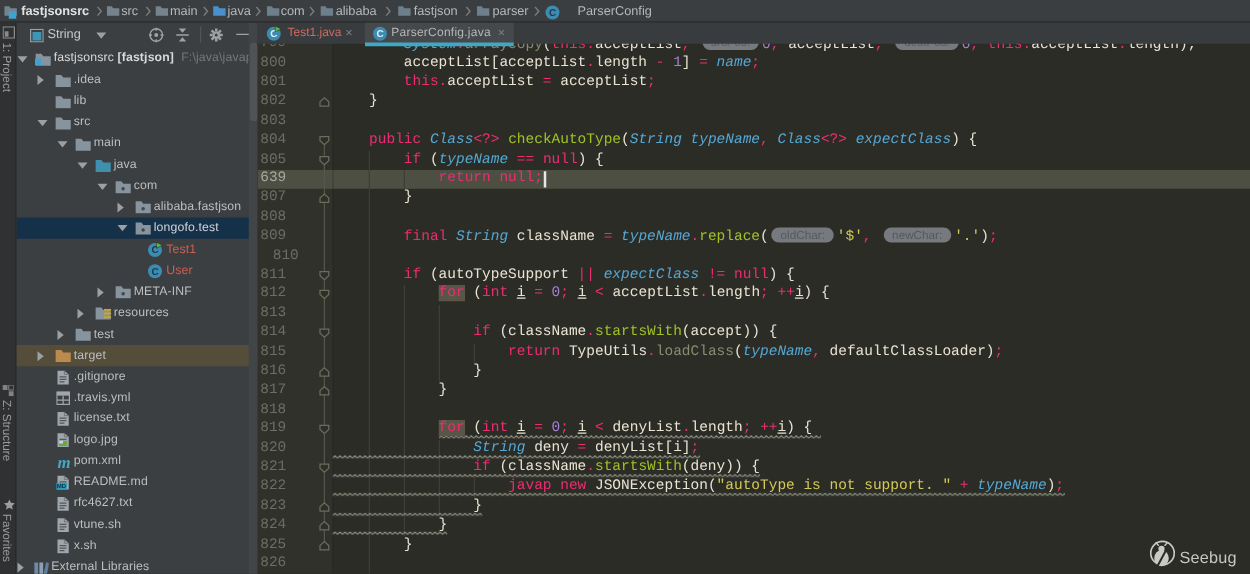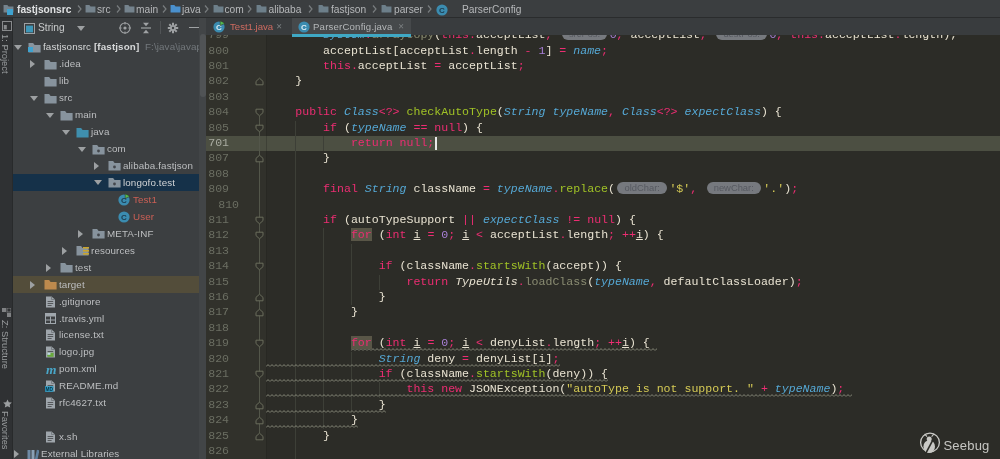--- a/index.html
+++ b/index.html
@@ -20,21 +20,21 @@
 #editor{position:absolute;left:206px;top:19px;width:794px;height:440px;background:#2c2c27;overflow:hidden;z-index:1;}
 .row{position:absolute;left:0;width:794px;height:15.45px;line-height:15.45px;}
 .num{position:absolute;left:2px;width:21px;text-align:right;color:#6b6e62;font:11.55px "Liberation Mono",monospace;}
 .cd{position:absolute;left:61.5px;top:0;font:11.58px "Liberation Mono",monospace;white-space:pre;color:#e9e3d2;}
 .k{color:#ec2d72;}
 .t{color:#55a8d5;font-style:italic;}
 .m{color:#a0c226;}
 .sm{color:#8a8c72;}
 .n{color:#a87fd6;}
 .y{color:#d5ca55;}
-.cl{color:#e9e3d2;font-style:italic;margin-top:40px;}
+.cl{color:#e9e3d2;margin-top:40px;}
 .u{text-decoration:underline;}
 .fh{background:#595647;}
 .pill{display:inline-block;background:#76797e;color:#565960;border-radius:6px;
   font:9.4px "Liberation Sans",sans-serif;height:11.5px;line-height:11.5px;padding:0 7px;margin:0 2.5px;vertical-align:1px;font-style:normal;}
 .guide{position:absolute;width:1px;background:#3d3f37;}
 .fold{position:absolute;}
 .wv{position:absolute;height:4px;}
 .caret{position:absolute;width:1.4px;background:#e8e8e8;}
 </style></head>
 <body>
@@ -139,21 +139,21 @@
     </div>
     <div class="row" style="top:86.20px;">
       <span class="num" style="color:#6b6e62;">804</span>
       <span class="cd">    <span class="k">public</span> <span class="t">Class</span><span class="k">&lt;?&gt;</span> <span class="m">checkAutoType</span>(<span class="t">String</span> <span class="t">typeName</span><span class="k">,</span> <span class="t">Class</span><span class="k">&lt;?&gt;</span> <span class="t">expectClass</span>) {</span>
     </div>
     <div class="row" style="top:101.60px;">
       <span class="num" style="color:#6b6e62;">805</span>
       <span class="cd">        <span class="k">if</span> (<span class="t">typeName</span> <span class="k">==</span> <span class="k">null</span>) {</span>
     </div>
     <div class="row" style="top:117.00px;">
-      <span class="num" style="color:#a8aba0;">701</span>
+      <span class="num" style="color:#a8aba0;">639</span>
       <span class="cd">            <span class="k">return</span> <span class="k">null</span><span class="k">;</span></span>
     </div>
     <div class="row" style="top:132.40px;">
       <span class="num" style="color:#6b6e62;">807</span>
       <span class="cd">        }</span>
     </div>
     <div class="row" style="top:147.80px;">
       <span class="num" style="color:#6b6e62;">808</span>
       <span class="cd"></span>
     </div>
@@ -203,21 +203,21 @@
     <div class="row" style="top:332.60px;">
       <span class="num" style="color:#6b6e62;">820</span>
       <span class="cd">                <span class="t">String</span> deny <span class="k">=</span> denyList[i]<span class="k">;</span></span>
     </div>
     <div class="row" style="top:348.00px;">
       <span class="num" style="color:#6b6e62;">821</span>
       <span class="cd">                <span class="k">if</span> (className<span class="k">.</span><span class="m">startsWith</span>(deny)) {</span>
     </div>
     <div class="row" style="top:363.40px;">
       <span class="num" style="color:#6b6e62;">822</span>
-      <span class="cd">                    <span class="k">this</span> <span class="k">new</span> JSONException(<span class="y">"autoType is not support. "</span> <span class="k">+</span> <span class="t">typeName</span>)<span class="k">;</span></span>
+      <span class="cd">                    <span class="k">javap</span> <span class="k">new</span> JSONException(<span class="y">"autoType is not support. "</span> <span class="k">+</span> <span class="t">typeName</span>)<span class="k">;</span></span>
     </div>
     <div class="row" style="top:378.80px;">
       <span class="num" style="color:#6b6e62;">823</span>
       <span class="cd">                }</span>
     </div>
     <div class="row" style="top:394.20px;">
       <span class="num" style="color:#6b6e62;">824</span>
       <span class="cd">            }</span>
     </div>
     <div class="row" style="top:409.60px;">
@@ -543,20 +543,30 @@
     <div class="trow" style="top:376.75px;">
       <svg class="ticon" style="left:32px;top:2.5px" width="11" height="12" viewBox="0 0 11 12">
         <path d="M1 0.5 h5.5 L10 3.5 V11.5 H1 z" fill="#9fa6ac"></path>
         <path d="M6.5 0.5 V3.5 H10" fill="none" stroke="#6e7478" stroke-width="0.8"></path>
         <rect x="2.6" y="5" width="5.6" height="1" fill="#55585b"></rect>
         <rect x="2.6" y="7" width="5.6" height="1" fill="#55585b"></rect>
         <rect x="2.6" y="9" width="4" height="1" fill="#55585b"></rect>
       </svg>
       <span class="lbl" style="left:46px;">rfc4627.txt</span>
     </div>
+    <div class="trow" style="top:393.70px;">
+      <svg class="ticon" style="left:32px;top:2.5px" width="11" height="12" viewBox="0 0 11 12">
+        <path d="M1 0.5 h5.5 L10 3.5 V11.5 H1 z" fill="#9fa6ac"></path>
+        <path d="M6.5 0.5 V3.5 H10" fill="none" stroke="#6e7478" stroke-width="0.8"></path>
+        <rect x="2.6" y="5" width="5.6" height="1" fill="#55585b"></rect>
+        <rect x="2.6" y="7" width="5.6" height="1" fill="#55585b"></rect>
+        <rect x="2.6" y="9" width="4" height="1" fill="#55585b"></rect>
+      </svg>
+      <span class="lbl" style="left:46px;">vtune.sh</span>
+    </div>
     <div class="trow" style="top:410.65px;">
       <svg class="ticon" style="left:32px;top:2.5px" width="11" height="12" viewBox="0 0 11 12">
         <path d="M1 0.5 h5.5 L10 3.5 V11.5 H1 z" fill="#9fa6ac"></path>
         <path d="M6.5 0.5 V3.5 H10" fill="none" stroke="#6e7478" stroke-width="0.8"></path>
         <rect x="2.6" y="5" width="5.6" height="1" fill="#55585b"></rect>
         <rect x="2.6" y="7" width="5.6" height="1" fill="#55585b"></rect>
         <rect x="2.6" y="9" width="4" height="1" fill="#55585b"></rect>
       </svg>
       <span class="lbl" style="left:46px;">x.sh</span>
     </div>

